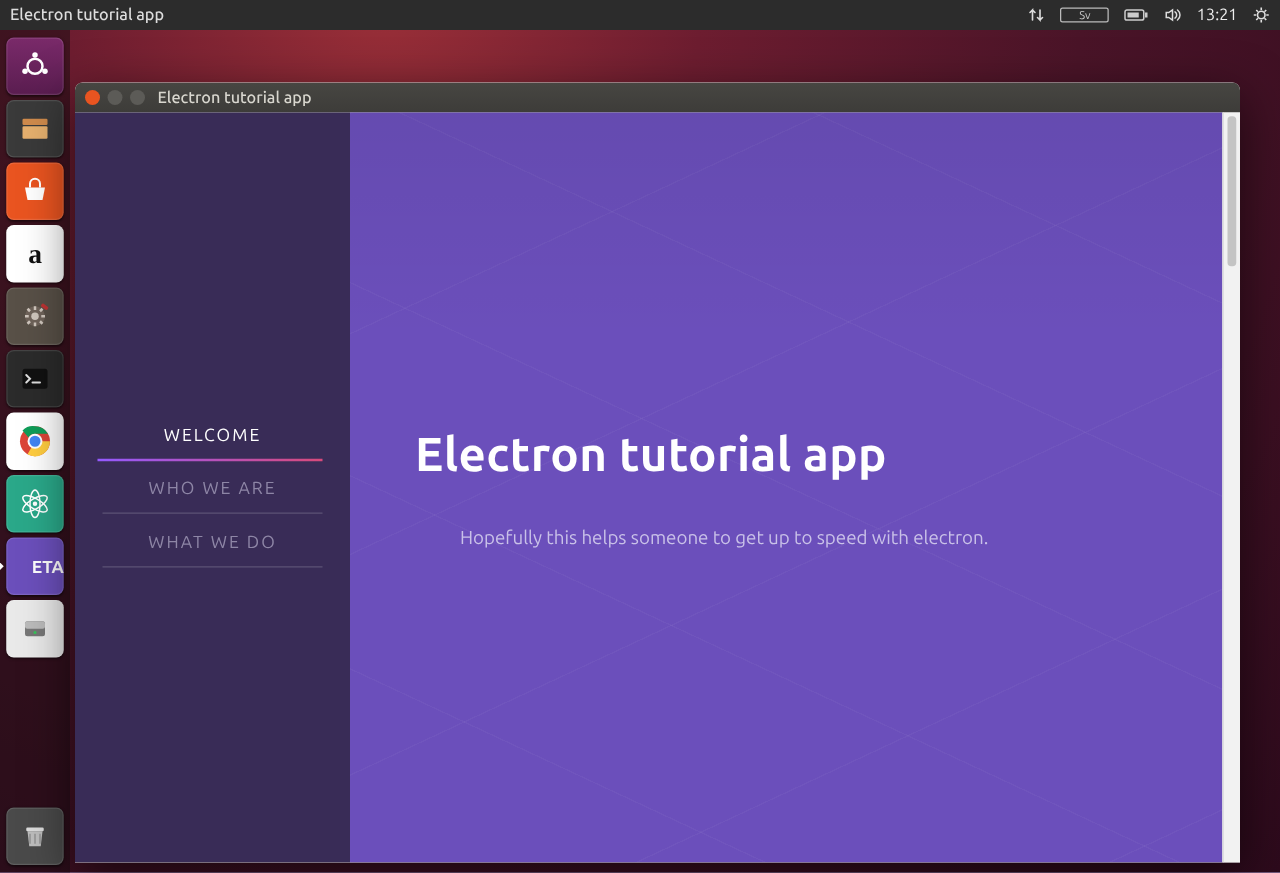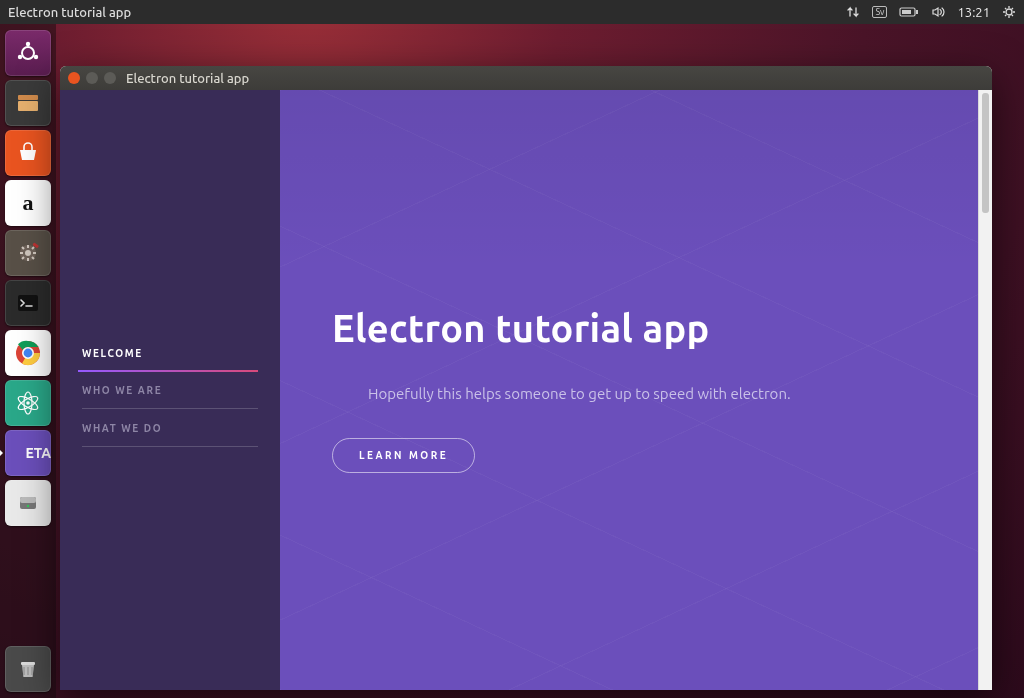--- a/index.html
+++ b/index.html
@@ -15,21 +15,21 @@
     .topbar {
       position: absolute; top: 0; left: 0; right: 0; height: 24px;
       background: #2c2c2c; color: #ddd; font-size: 13px;
       display: flex; align-items: center; padding: 0 8px;
     }
     .topbar .title { font-weight: 500; }
     .topbar .spacer { flex: 1; }
     .topbar-icons { display: flex; align-items: center; gap: 12px; }
     .topbar-icons > * { display: flex; align-items: center; }
     .ind-ico svg { display:block; }
-    .kbd-ind { border:1px solid #bbb; border-radius:2px; font-size:9px; padding:0 2px; color:#ccc; }
+    .kbd-ind { border:1px solid #bbb; border-radius:2px; font-size:9px; padding:0 14px; color:#ccc; }
     .clock { font-size: 13px; color: #eee; }
 
     
     .launcher {
       position: absolute; top: 24px; left: 0; bottom: 0; width: 56px;
       background: rgba(30, 12, 20, 0.55);
       display: flex; flex-direction: column; align-items: center;
       padding-top: 6px; gap: 4px;
     }
     .launcher .tile {
@@ -74,22 +74,22 @@
     .appbody { position: absolute; top: 24px; bottom: 0; left: 0; right: 0; display: flex; }
 
     .scrollbar { width: 14px; background: #f2f2f2; border-left:1px solid #d9d9d9; position:relative; }
     .scrollbar::before{ content:""; position:absolute; top:3px; left:3px; right:3px; height:120px; background:#c4c4c4; border-radius:3px;}
 
     .sidebar {
       width: 220px; background: #392c57; color: #d8d3e6;
       display: flex; flex-direction: column; justify-content: center;
       padding: 0 22px;
     }
-    .nav-item { text-align: left; padding: 14px 0 12px; border-bottom: 1px solid rgba(255,255,255,0.18);
-      font-size: 10px; letter-spacing: 1.6px; font-weight: 700; text-transform: uppercase;
+    .nav-item { text-align: center; padding: 14px 0 12px; border-bottom: 1px solid rgba(255,255,255,0.18);
+      font-size: 14px; letter-spacing: 1.6px; font-weight: 400; text-transform: uppercase;
       color: #8e86a6; cursor: pointer;
     }
     .nav-item.active { color: #fff; }
     .nav-item.active { border-bottom: none; position: relative; }
     .nav-item.active::after{
       content:""; position:absolute; left:-4px; right:-0px; bottom:-1px; height:2px;
       background: linear-gradient(90deg,#945aff 0%, #d84a7b 100%);
     }
 
     .content {
@@ -236,20 +236,19 @@
     <div class="appbody">
       <div class="sidebar">
         <div class="nav-item active">WELCOME</div>
         <div class="nav-item">WHO WE ARE</div>
         <div class="nav-item">WHAT WE DO</div>
       </div>
 
       <div class="content">
         <h1>Electron tutorial app</h1>
         <p>Hopefully this helps someone to get up to speed with electron.</p>
-        <div class="learn-btn">LEARN MORE</div>
       </div>
 
       <div class="scrollbar"></div>
     </div>
   </div>
 
 </div>
 
 </body></html>

